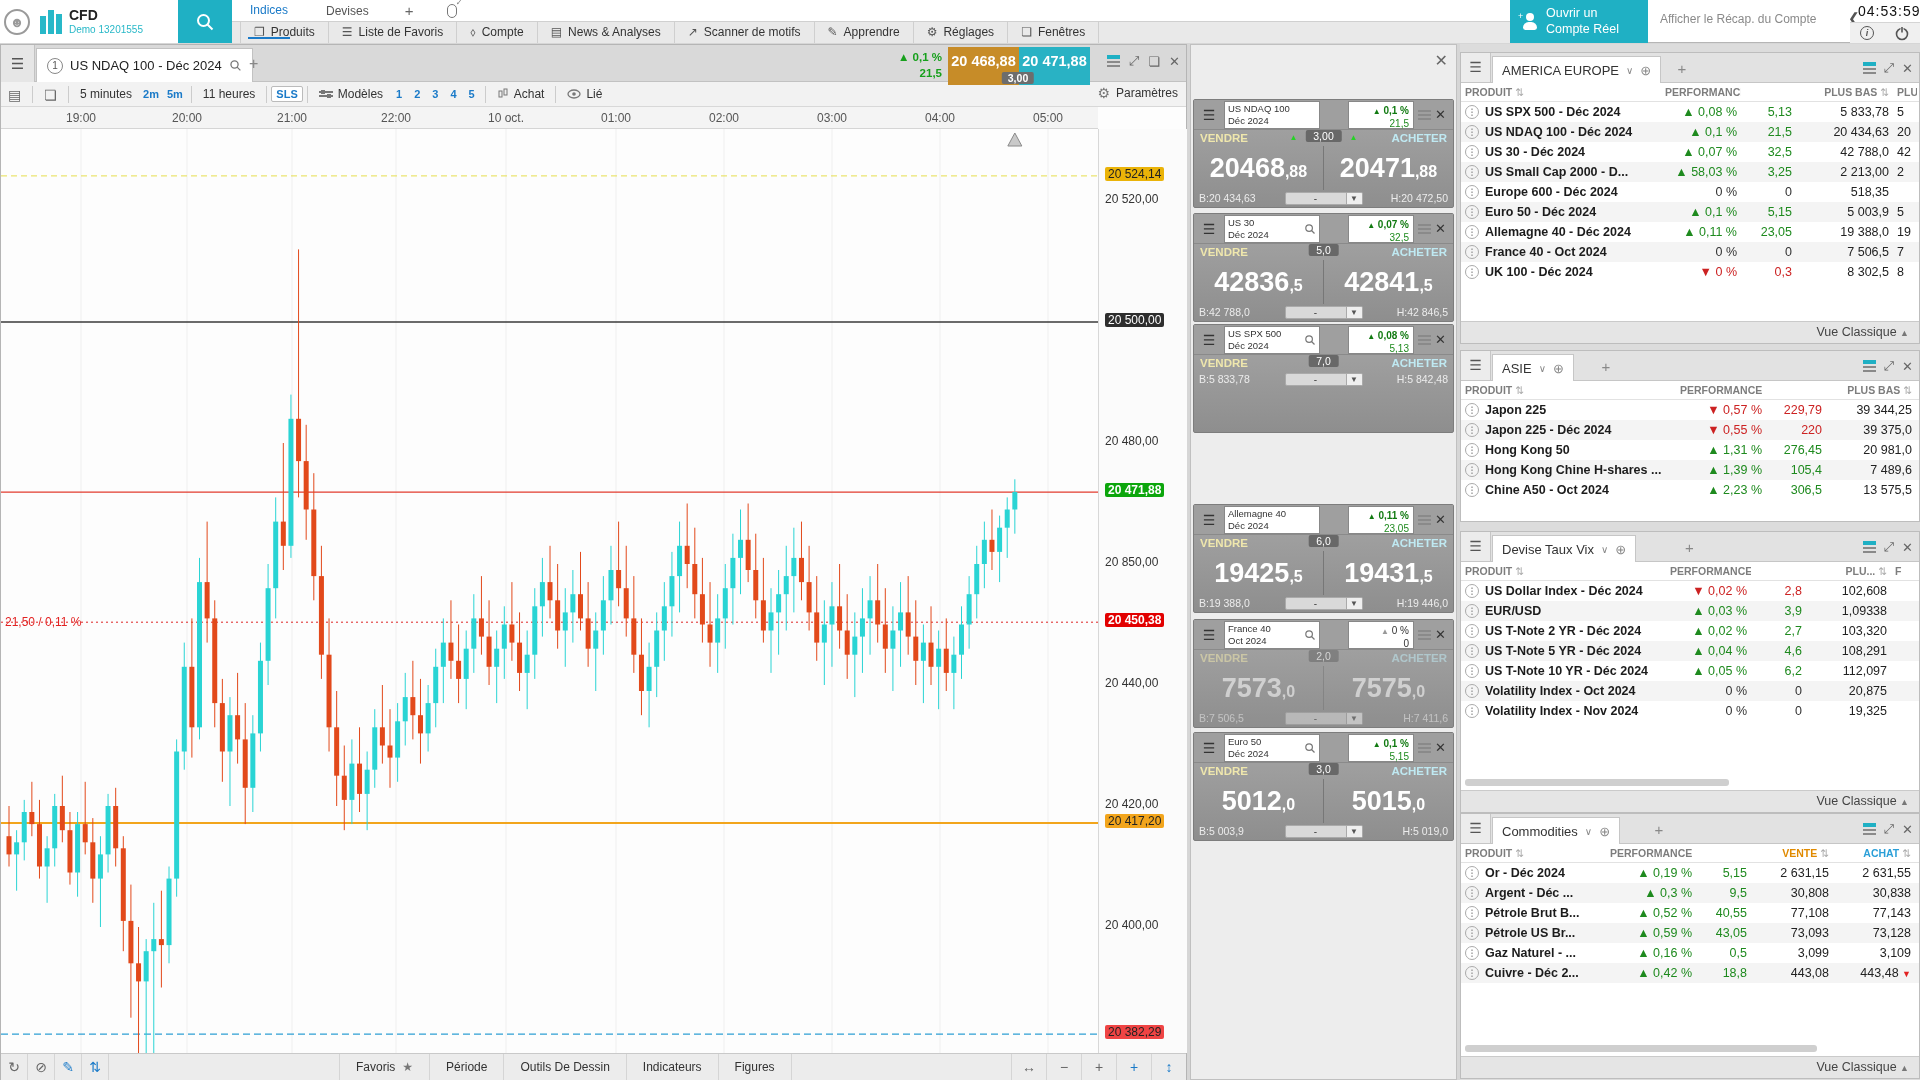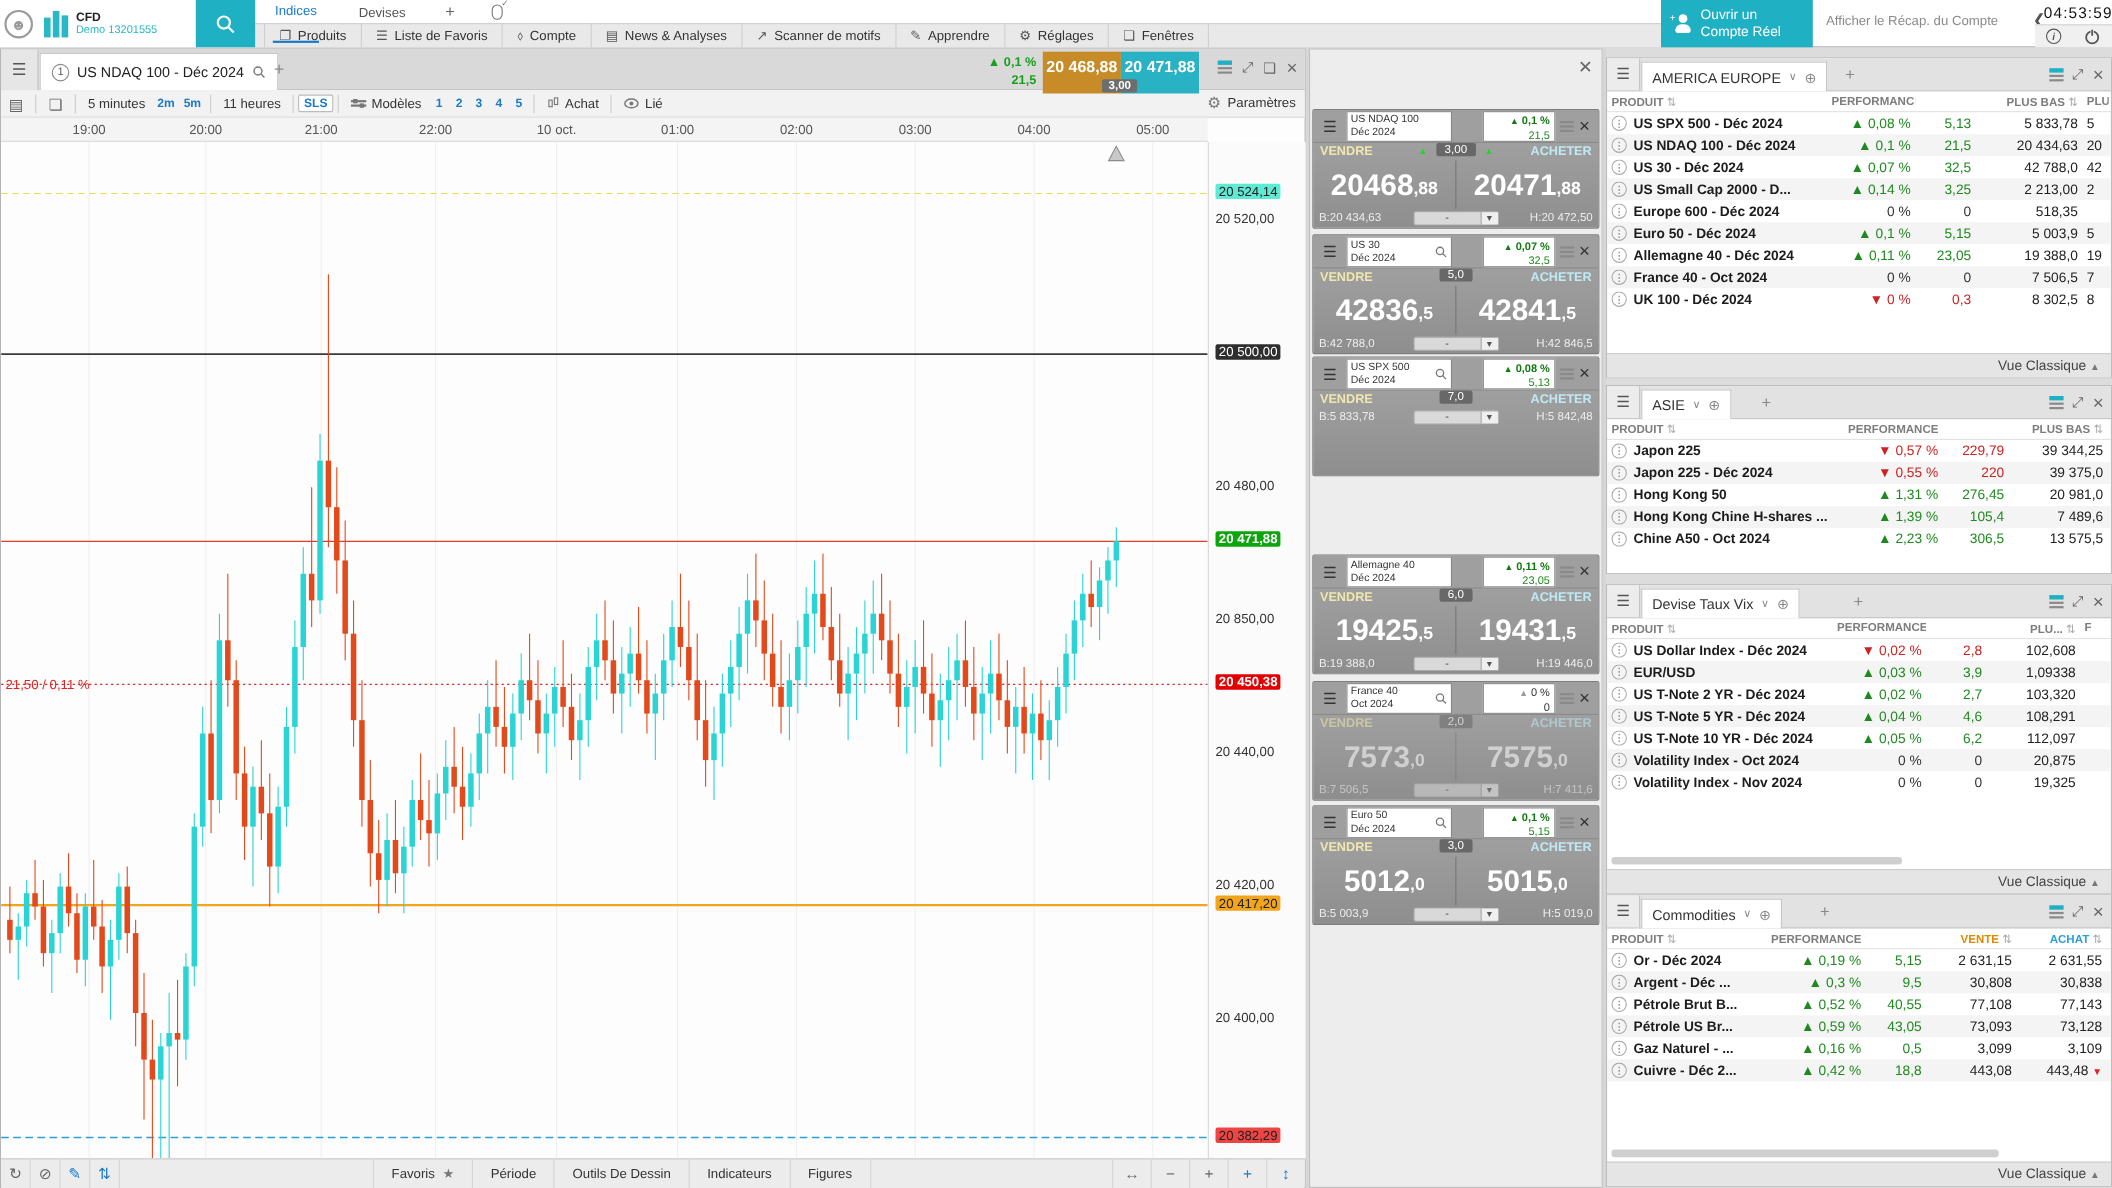--- a/index.html
+++ b/index.html
@@ -8,21 +8,21 @@
   #app { position:relative; width:1920px; height:1080px; }
 
   
   .topbar { position:absolute; left:0; top:0; width:1920px; height:43px; background:#fff; border-bottom:1px solid #b5b5b5; }
   .menu-strip { position:absolute; left:232px; top:21px; width:1278px; height:22px; background:#e9e9e9; border-top:1px solid #d0d0d0; }
   .acct-block { position:absolute; left:0; top:0; width:232px; height:43px; background:#fff; display:flex; align-items:center; }
   .profile-ic { width:26px; height:26px; border:2px solid #9a9a9a; border-radius:50%; margin-left:4px; color:#9a9a9a; font-size:14px; text-align:center; line-height:22px; font-weight:bold; }
   .logo-bars { display:flex; align-items:flex-end; gap:2px; margin-left:10px; }
   .logo-bars span { width:6px; background:#28b8c8; display:inline-block; }
   .logo-txt { margin-left:7px; line-height:1.1; }
-  .logo-txt .cfd { font-size:11px; font-weight:bold; color:#222; }
+  .logo-txt .cfd { font-size:14px; font-weight:bold; color:#222; }
   .logo-txt .demo { font-size:10px; color:#28b8c8; }
   .search-btn { position:absolute; left:178px; top:0; width:54px; height:43px; background:#1fb0c4; display:flex; align-items:center; justify-content:center; cursor:pointer; }
   .ws-tabs { position:absolute; left:248px; top:0; height:21px; display:flex; align-items:center; gap:34px; font-size:12px; }
   .ws-tab { color:#555; cursor:pointer; padding:20px 2px; }
   .ws-tab.active { color:#1a7ac8; border-bottom:2px solid #1a7ac8; }
   .ws-plus { color:#666; font-size:15px; cursor:pointer; }
   .mouse-ic { width:10px; height:14px; border:1.5px solid #777; border-radius:5px; position:relative; }
   .mouse-ic:after{ content:"✓"; position:absolute; right:-6px; top:-7px; font-size:8px; color:#777; }
   .menu-row { position:absolute; left:240px; top:21px; height:22px; display:flex; }
   .menu-item { display:flex; align-items:center; gap:6px; padding:0 13px; font-size:12px; color:#333; border-right:1px solid #cfcfcf; cursor:pointer; }
@@ -71,21 +71,21 @@
   .mini-lines { display:inline-block; width:13px; cursor:pointer; }
   .mini-lines i { display:block; height:2px; background:#8a8a8a; margin:2px 0; }
   .mini-lines.cy i:first-child { background:#1fb0c4; height:4px; }
   .wi { cursor:pointer; }
   .timeaxis { position:absolute; left:0; top:62px; width:1097px; height:22px; background:#f4f4f4; border-bottom:1px solid #d5d5d5; font-size:12px; color:#555; }
   .timeaxis div { position:absolute; top:4px; width:60px; text-align:center; }
   .chartarea { position:absolute; left:0; top:84px; width:1097px; height:924px; background:#fdfdfd; }
   .axiscol { position:absolute; left:1097px; top:84px; width:89px; height:924px; background:#fbfbfb; border-left:1px solid #d8d8d8; font-size:12px; color:#333; }
   .axiscol div { position:absolute; left:6px; white-space:nowrap; }
   .axlbl { padding:0 3px; border-radius:2px; }
-  .axlbl.yellow { background:#5eead4; color:#222; }
+  .axlbl.yellow { background:#eab308; color:#222; }
   .axlbl.dark { background:#2e2e2e; color:#fff; }
   .axlbl.green { background:#0ca60c; color:#fff; font-weight:bold; }
   .axlbl.red { background:#e20000; color:#fff; font-weight:bold; }
   .axlbl.orange { background:#f2a51c; color:#222; }
   .axlbl.cyan { background:#ef4444; color:#222; }
   .cw-bottom { position:absolute; left:0; top:1008px; width:100%; height:27px; background:#ececec; border-top:1px solid #c9c9c9; display:flex; align-items:center; font-size:12px; color:#333; }
   .bt-ic { width:27px; text-align:center; font-size:14px; color:#666; border-right:1px solid #d5d5d5; cursor:pointer; height:100%; line-height:26px; }
   .bt-ic.blue { color:#1a7ac8; }
   .bt-btn { padding:0 16px; height:100%; line-height:26px; border-right:1px solid #d5d5d5; cursor:pointer; display:flex; gap:7px; align-items:center;}
   .bt-right { margin-left:auto; display:flex; height:100%; }
@@ -939,21 +939,21 @@
           <span class="c up ra" style="width:80px">▲ 0,07 %</span>
           <span class="c up ra" style="width:55px">32,5</span>
           <span class="c num ra" style="width:97px">42 788,0</span>
           <span class="c num" style="width:24px">42</span>
         </div>
         <div class="p-row">
           <span class="c name" style="width:200px">
             <span class="info-ic">⋮</span>
             <span>US Small Cap 2000 - D...</span>
           </span>
-          <span class="c up ra" style="width:80px">▲ 0,14 %</span>
+          <span class="c up ra" style="width:80px">▲ 58,03 %</span>
           <span class="c up ra" style="width:55px">3,25</span>
           <span class="c num ra" style="width:97px">2 213,00</span>
           <span class="c num" style="width:24px">2</span>
         </div>
         <div class="p-row">
           <span class="c name" style="width:200px">
             <span class="info-ic">⋮</span>
             <span>Europe 600 - Déc 2024</span>
           </span>
           <span class="c flat ra" style="width:80px">0 %</span>

